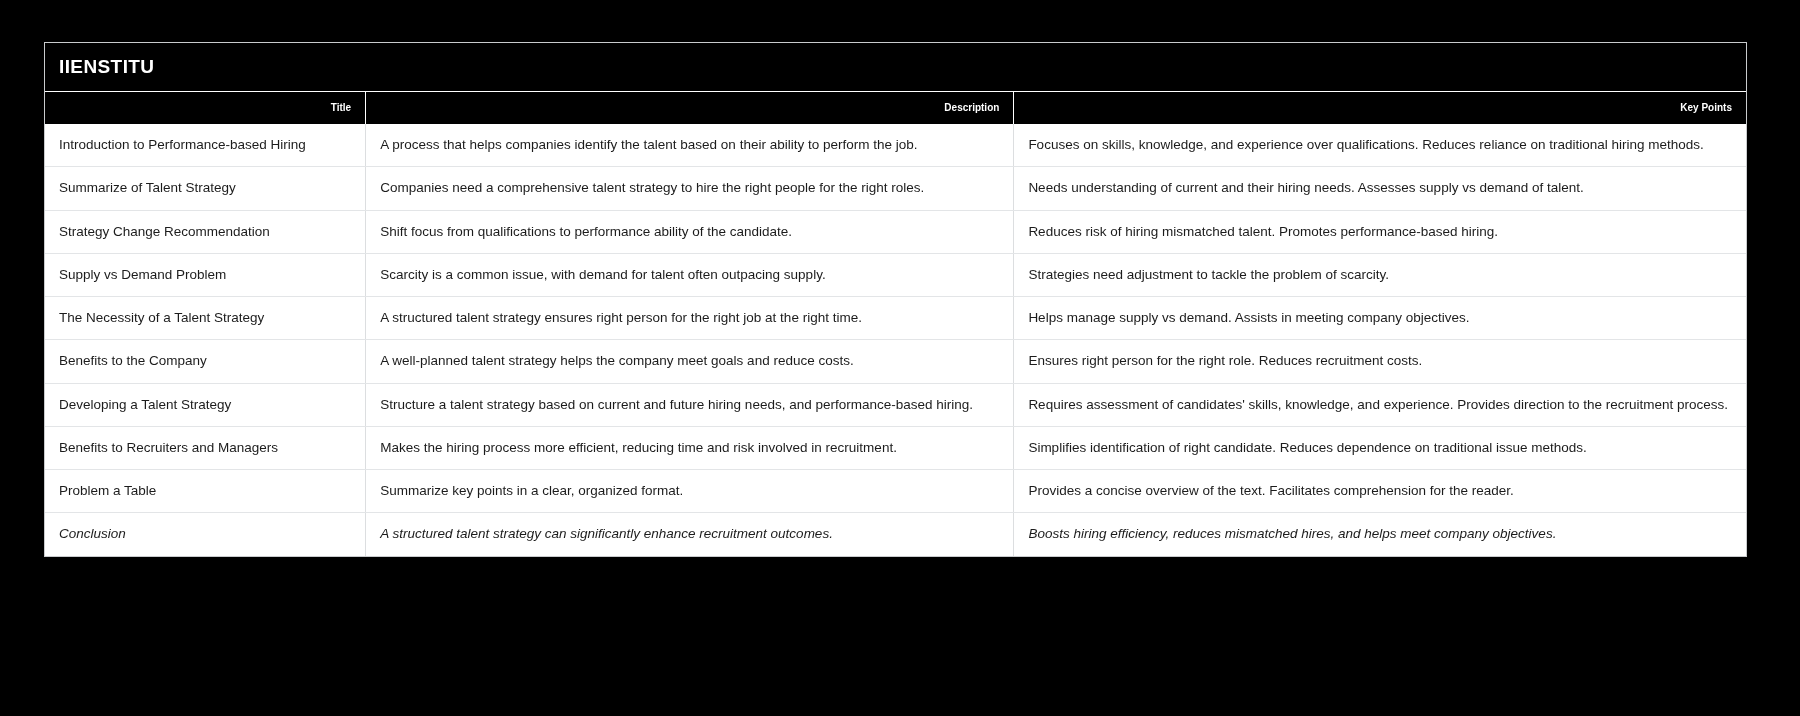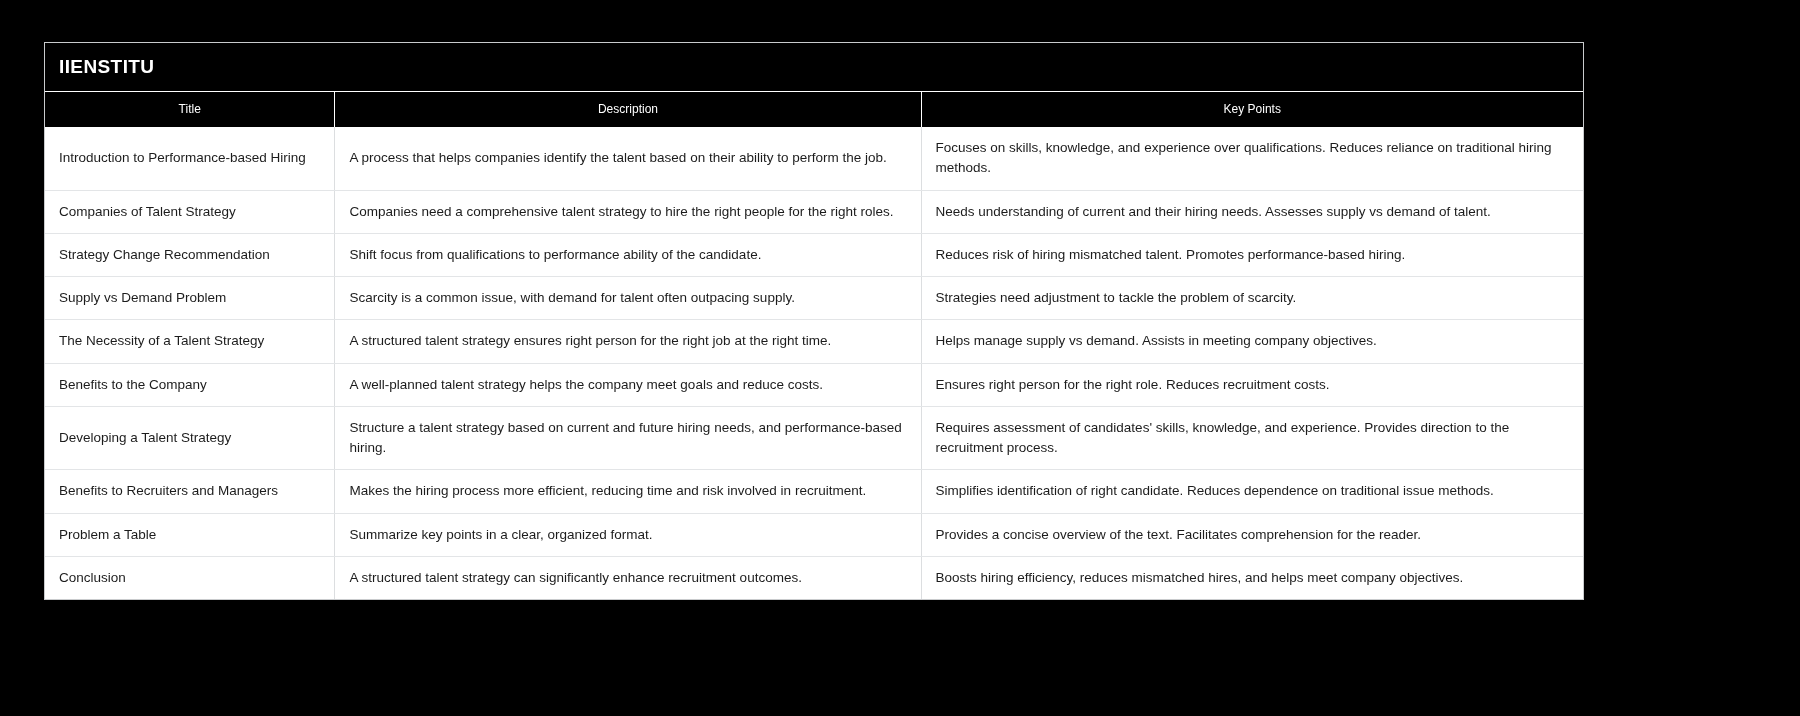--- a/index.html
+++ b/index.html
@@ -17,21 +17,21 @@
   .page {
     position: relative;
     width: 1800px;
     height: 716px;
     background: #000000;
   }
   .table-card {
     position: absolute;
     left: 44px;
     top: 42px;
-    width: 1540px;
+    width: 1703px;
     background: #ffffff;
     border: 1px solid #c9cbcd;
     box-sizing: border-box;
     overflow: hidden;
   }
   .brand-bar {
     background: #000000;
     height: 49px;
     display: flex;
     align-items: center;
@@ -46,42 +46,42 @@
     letter-spacing: 0.4px;
   }
   table.data-table {
     width: 100%;
     border-collapse: collapse;
     table-layout: fixed;
   }
   table.data-table thead th {
     background: #000000;
     color: #ffffff;
-    font-size: 12px;
-    font-weight: normal;
-    text-align: center;
+    font-size: 10px;
+    font-weight: bold;
+    text-align: right;
     padding: 10px 14px 11px 14px;
     border-right: 1px solid #ffffff;
     box-sizing: border-box;
     vertical-align: middle;
   }
   table.data-table thead th:last-child { border-right: none; }
   table.data-table tbody td {
     font-size: 13.5px;
     color: #1c1c1c;
     line-height: 1.50;
     padding: 11px 14px 11px 14px;
     border-right: 1px solid #dcdee0;
     border-bottom: 1px solid #e3e5e7;
     vertical-align: middle;
     box-sizing: border-box;
     background: #ffffff;
   }
   table.data-table tbody td:last-child { border-right: none; }
-  table.data-table tbody tr:last-child td { border-bottom: none; }
+  table.data-table tbody tr:last-child td { border-bottom: none; font-style: italic; }
   .col-title   { width: 279px; }
   .col-desc    { width: 564px; }
   .col-keypts  { width: 637px; }
 </style>
 </head>
 <body>
 
 <div class="page">
   <div class="table-card">
 
@@ -102,21 +102,21 @@
           <th>Key Points</th>
         </tr>
       </thead>
       <tbody>
         <tr>
           <td>Introduction to Performance-based Hiring</td>
           <td>A process that helps companies identify the talent based on their ability to perform the job.</td>
           <td>Focuses on skills, knowledge, and experience over qualifications. Reduces reliance on traditional hiring methods.</td>
         </tr>
         <tr>
-          <td>Companies of Talent Strategy</td>
+          <td>Summarize of Talent Strategy</td>
           <td>Companies need a comprehensive talent strategy to hire the right people for the right roles.</td>
           <td>Needs understanding of current and their hiring needs. Assesses supply vs demand of talent.</td>
         </tr>
         <tr>
           <td>Strategy Change Recommendation</td>
           <td>Shift focus from qualifications to performance ability of the candidate.</td>
           <td>Reduces risk of hiring mismatched talent. Promotes performance-based hiring.</td>
         </tr>
         <tr>
           <td>Supply vs Demand Problem</td>

